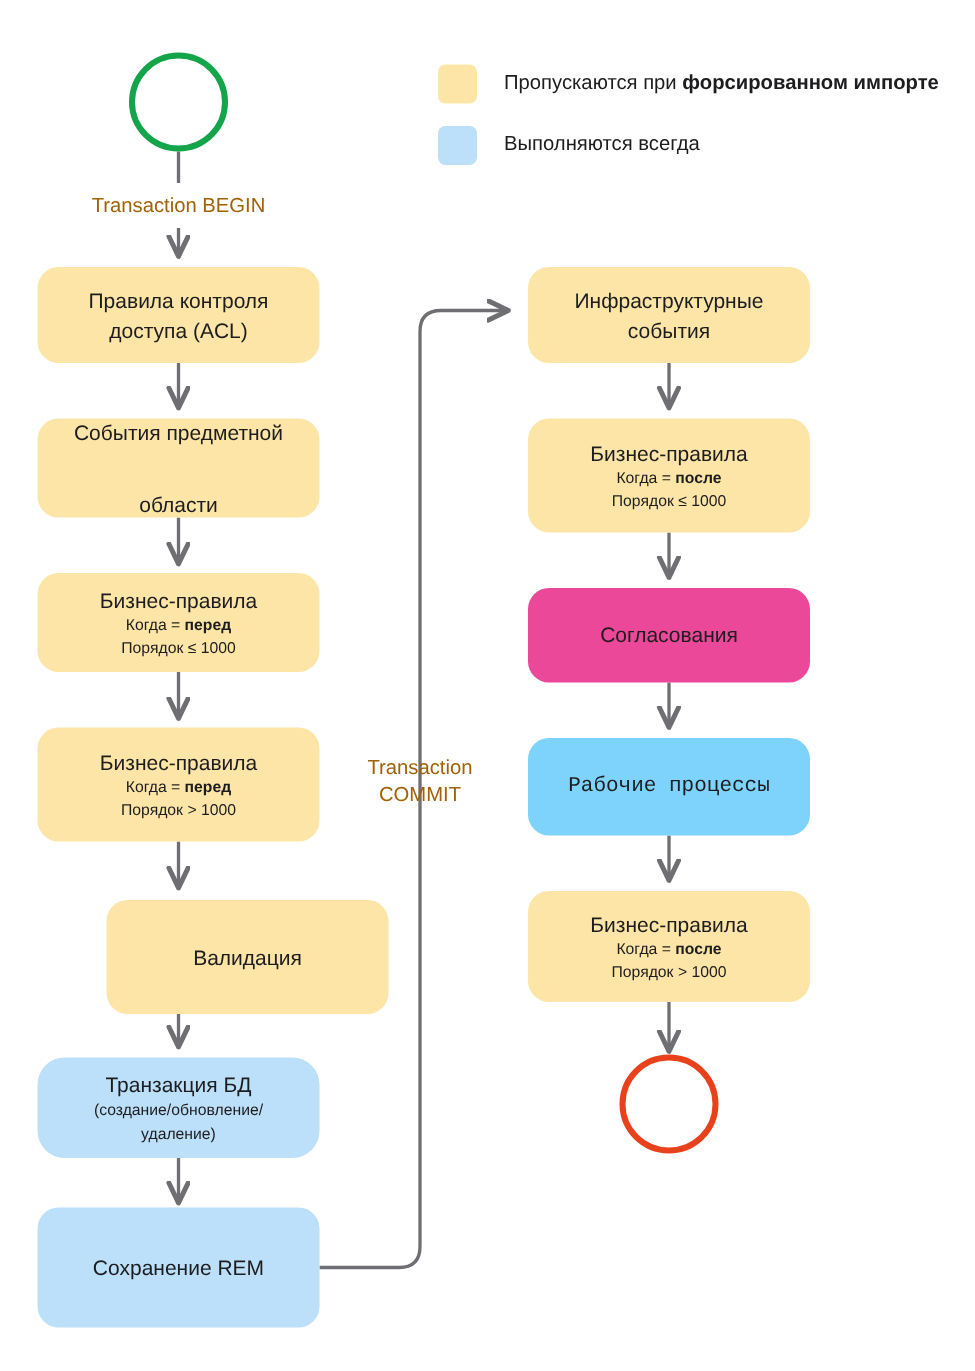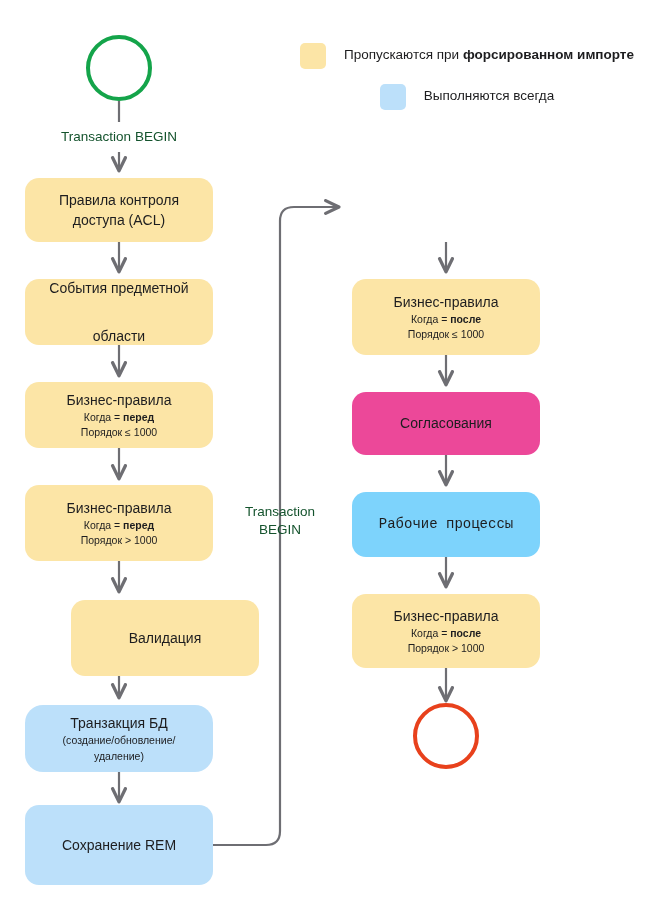--- a/index.html
+++ b/index.html
@@ -27,21 +27,20 @@
     position: absolute;
     left: 292px;
     top: 40px;
     width: 350px;
   }
   .legend-row {
     display: flex;
     align-items: center;
     height: 31px;
     margin-bottom: 10px;
-    justify-content: center;
   }
   .legend-swatch {
     width: 26px;
     height: 26px;
     border-radius: 5px;
     flex: 0 0 26px;
   }
   .legend-label {
     margin-left: 18px;
     font-size: 13.5px;
@@ -81,21 +80,21 @@
     border-radius: 50%;
     box-sizing: border-box;
     background: #ffffff;
   }
 
   
   .edge-label {
     position: absolute;
     font-size: 13.5px;
     line-height: 1.35;
-    color: #14532d;
+    color: #a16207;
     text-align: center;
     white-space: pre-line;
   }
 
   svg.wires {
     position: absolute;
     left: 0; top: 0;
     width: 650px;
     height: 914px;
     pointer-events: none;
@@ -147,21 +146,21 @@
     </div>
   </div>
 
   <div class="terminal" style="left:86px; top:35px; width:66px; height:66px; border:4px solid #14A44A;"></div>
 
   <div class="terminal" style="left:413px; top:703px; width:66px; height:66px; border:4px solid #E8411C;"></div>
 
   <div class="edge-label" style="left:19px; top:128px; width:200px;">Transaction BEGIN</div>
 
   <div class="edge-label" style="left:222px; top:503px; width:116px;">Transaction
-BEGIN</div>
+COMMIT</div>
 
   <div class="node" style="left:25px; top:178px; width:188px; height:64px; background:#FCE5A6;">
     <div class="title">Правила контроля</div>
     <div class="title">доступа (ACL)</div>
   </div>
 
   <div class="node" style="left:25px; top:279px; width:188px; height:66px; background:#FCE5A6;gap:28px;">
     <div class="title">События предметной</div>
     <div class="title">области</div>
   </div>
@@ -185,20 +184,24 @@
   <div class="node" style="left:25px; top:705px; width:188px; height:67px; background:#BCE0FA;border-radius:18px;">
     <div class="title">Транзакция БД</div>
     <div class="sub">(создание/обновление/</div>
     <div class="sub">удаление)</div>
   </div>
 
   <div class="node" style="left:25px; top:805px; width:188px; height:80px; background:#BCE0FA;">
     <div class="title">Сохранение REM</div>
   </div>
 
+  <div class="node" style="left:352px; top:178px; width:188px; height:64px; background:#FCE5A6;">
+    <div class="title">Инфраструктурные</div>
+    <div class="title">события</div>
+  </div>
 
   <div class="node" style="left:352px; top:279px; width:188px; height:76px; background:#FCE5A6;">
     <div class="title">Бизнес-правила</div>
     <div class="sub"><span>Когда = </span><b>после</b></div>
     <div class="sub">Порядок ≤ 1000</div>
   </div>
 
   <div class="node" style="left:352px; top:392px; width:188px; height:63px; background:#ec4899;">
     <div class="title">Согласования</div>
   </div>

